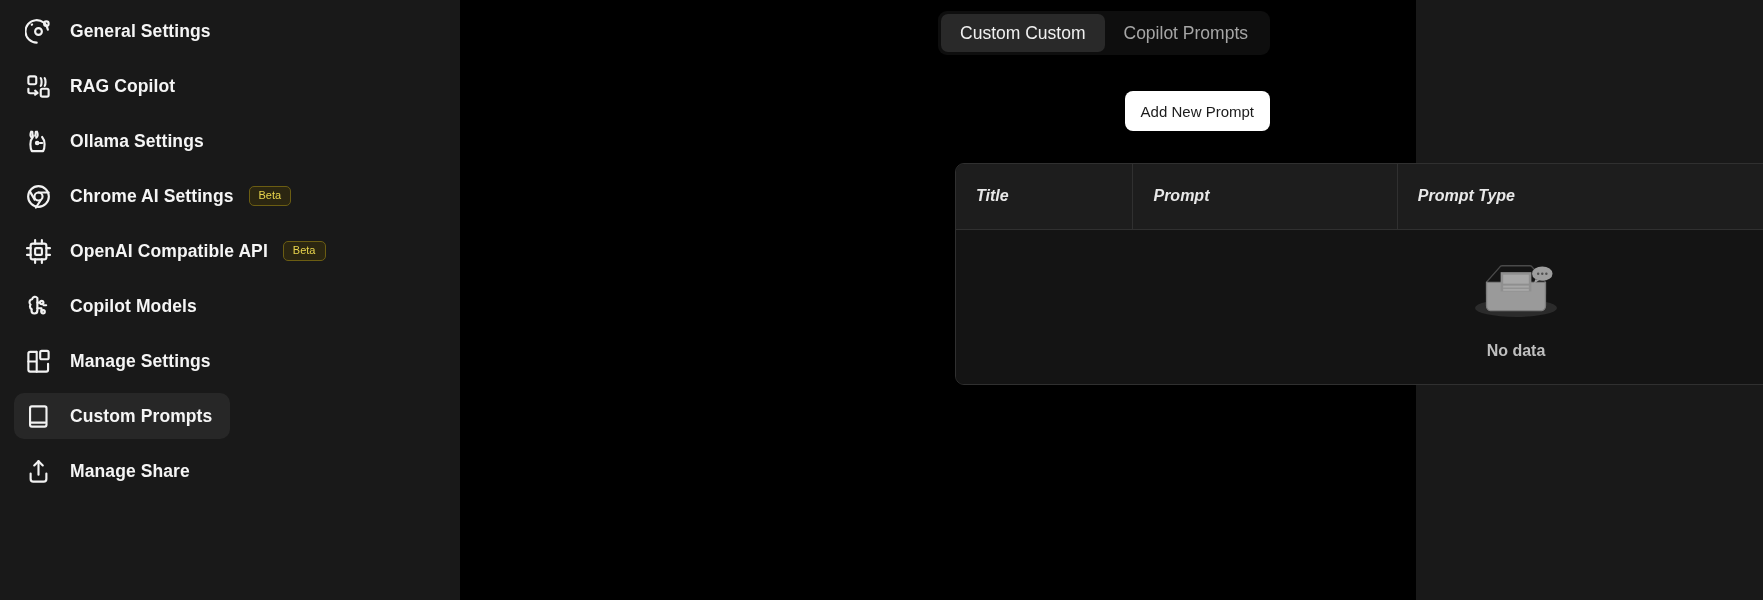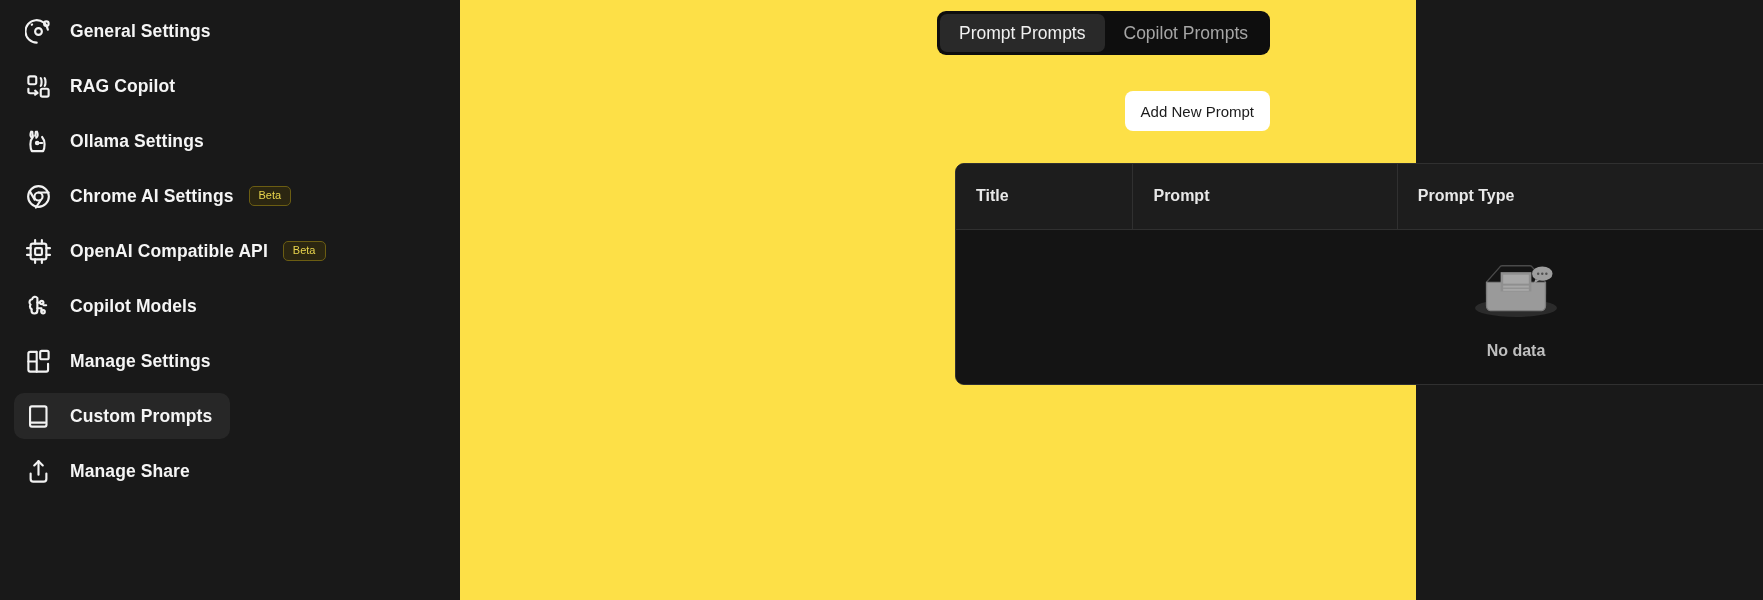--- a/index.html
+++ b/index.html
@@ -10,21 +10,21 @@
     background: #191919;
     overflow: hidden;
     font-family: "Liberation Sans", sans-serif;
     -webkit-font-smoothing: antialiased;
   }
 
   #app {
     position: relative;
     width: 1416px;
     height: 600px;
-    background: #fde047;
+    background: #000000;
     display: flex;
   }
 
   
   #sidebar {
     width: 460px;
     height: 600px;
     flex: 0 0 460px;
     background: #191919;
     padding-top: 8px;
@@ -153,20 +153,21 @@
     background: #1d1d1d;
     color: #e8e8e8;
     font-size: 16px;
     font-weight: bold;
     text-align: left;
     padding: 20px 20px;
     height: 65px;
     border-bottom: 1px solid #303030;
     border-right: 1px solid #303030;
     white-space: nowrap;
+    font-style: italic;
   }
   #prompt-table thead th:last-child { border-right: none; }
 
   #prompt-table tbody td {
     background: #141414;
     height: 155px;
     vertical-align: middle;
     text-align: center;
     padding: 0;
   }
@@ -289,21 +290,21 @@
             <path d="M5 13.8v4.8A2.4 2.4 0 0 0 7.4 21h9.2a2.4 2.4 0 0 0 2.4-2.4v-4.8"></path>
           </svg>
         </span>
         <span class="nav-label">Manage Share</span>
       </div>
     </nav>
 
   <main id="main">
 
     <div id="segmented">
-        <button class="seg-btn active">Prompt Prompts</button>
+        <button class="seg-btn active">Custom Custom</button>
         <button class="seg-btn">Copilot Prompts</button>
       </div>
 
     <button id="add-btn">Add New Prompt</button>
 
     <div id="table-wrap">
       <table id="prompt-table">
         <thead>
           <tr id="head-row">
               <th style="width: 15.8%;">Title</th>

